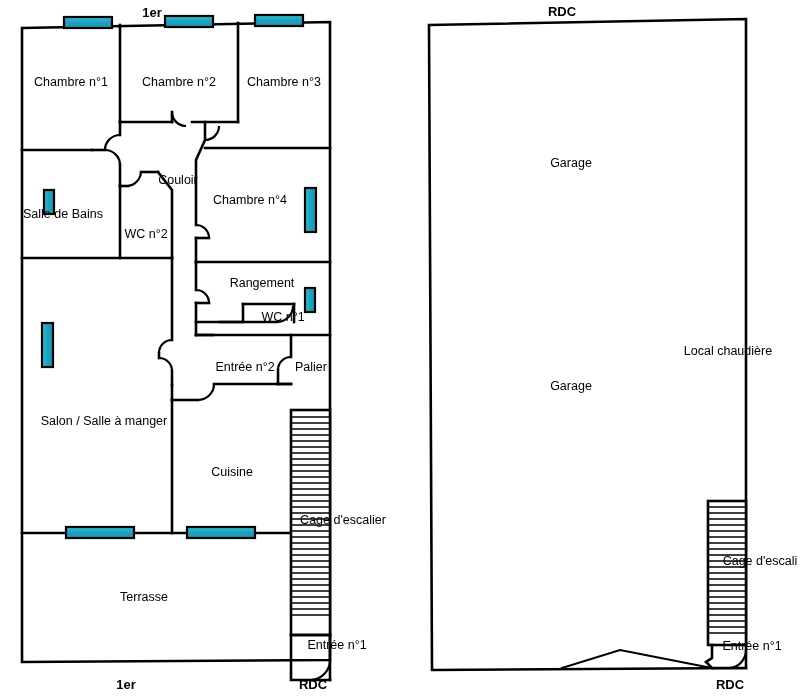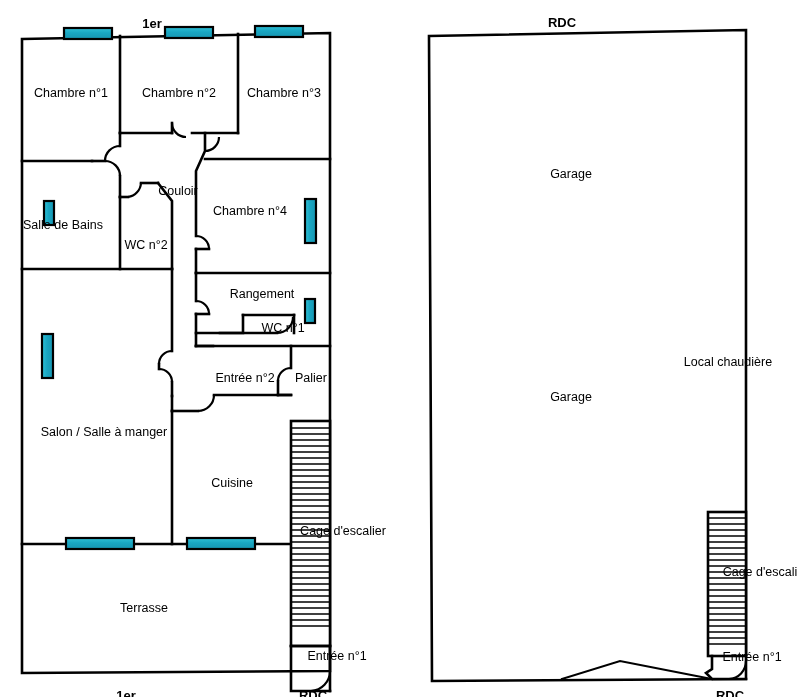--- a/index.html
+++ b/index.html
@@ -13,21 +13,20 @@
     font-family: "Liberation Sans", sans-serif;
     overflow: hidden;
     position: relative;
   }
   #plan-root {
     position: absolute;
     left: 0;
     top: 0;
     width: 800px;
     height: 544px;
-    margin-top: 11px;
   }
   svg.plan-svg {
     display: block;
     width: 800px;
     height: 697px;
   }
   .wall {
     stroke: #000000;
     fill: none;
     stroke-width: 2.6;

